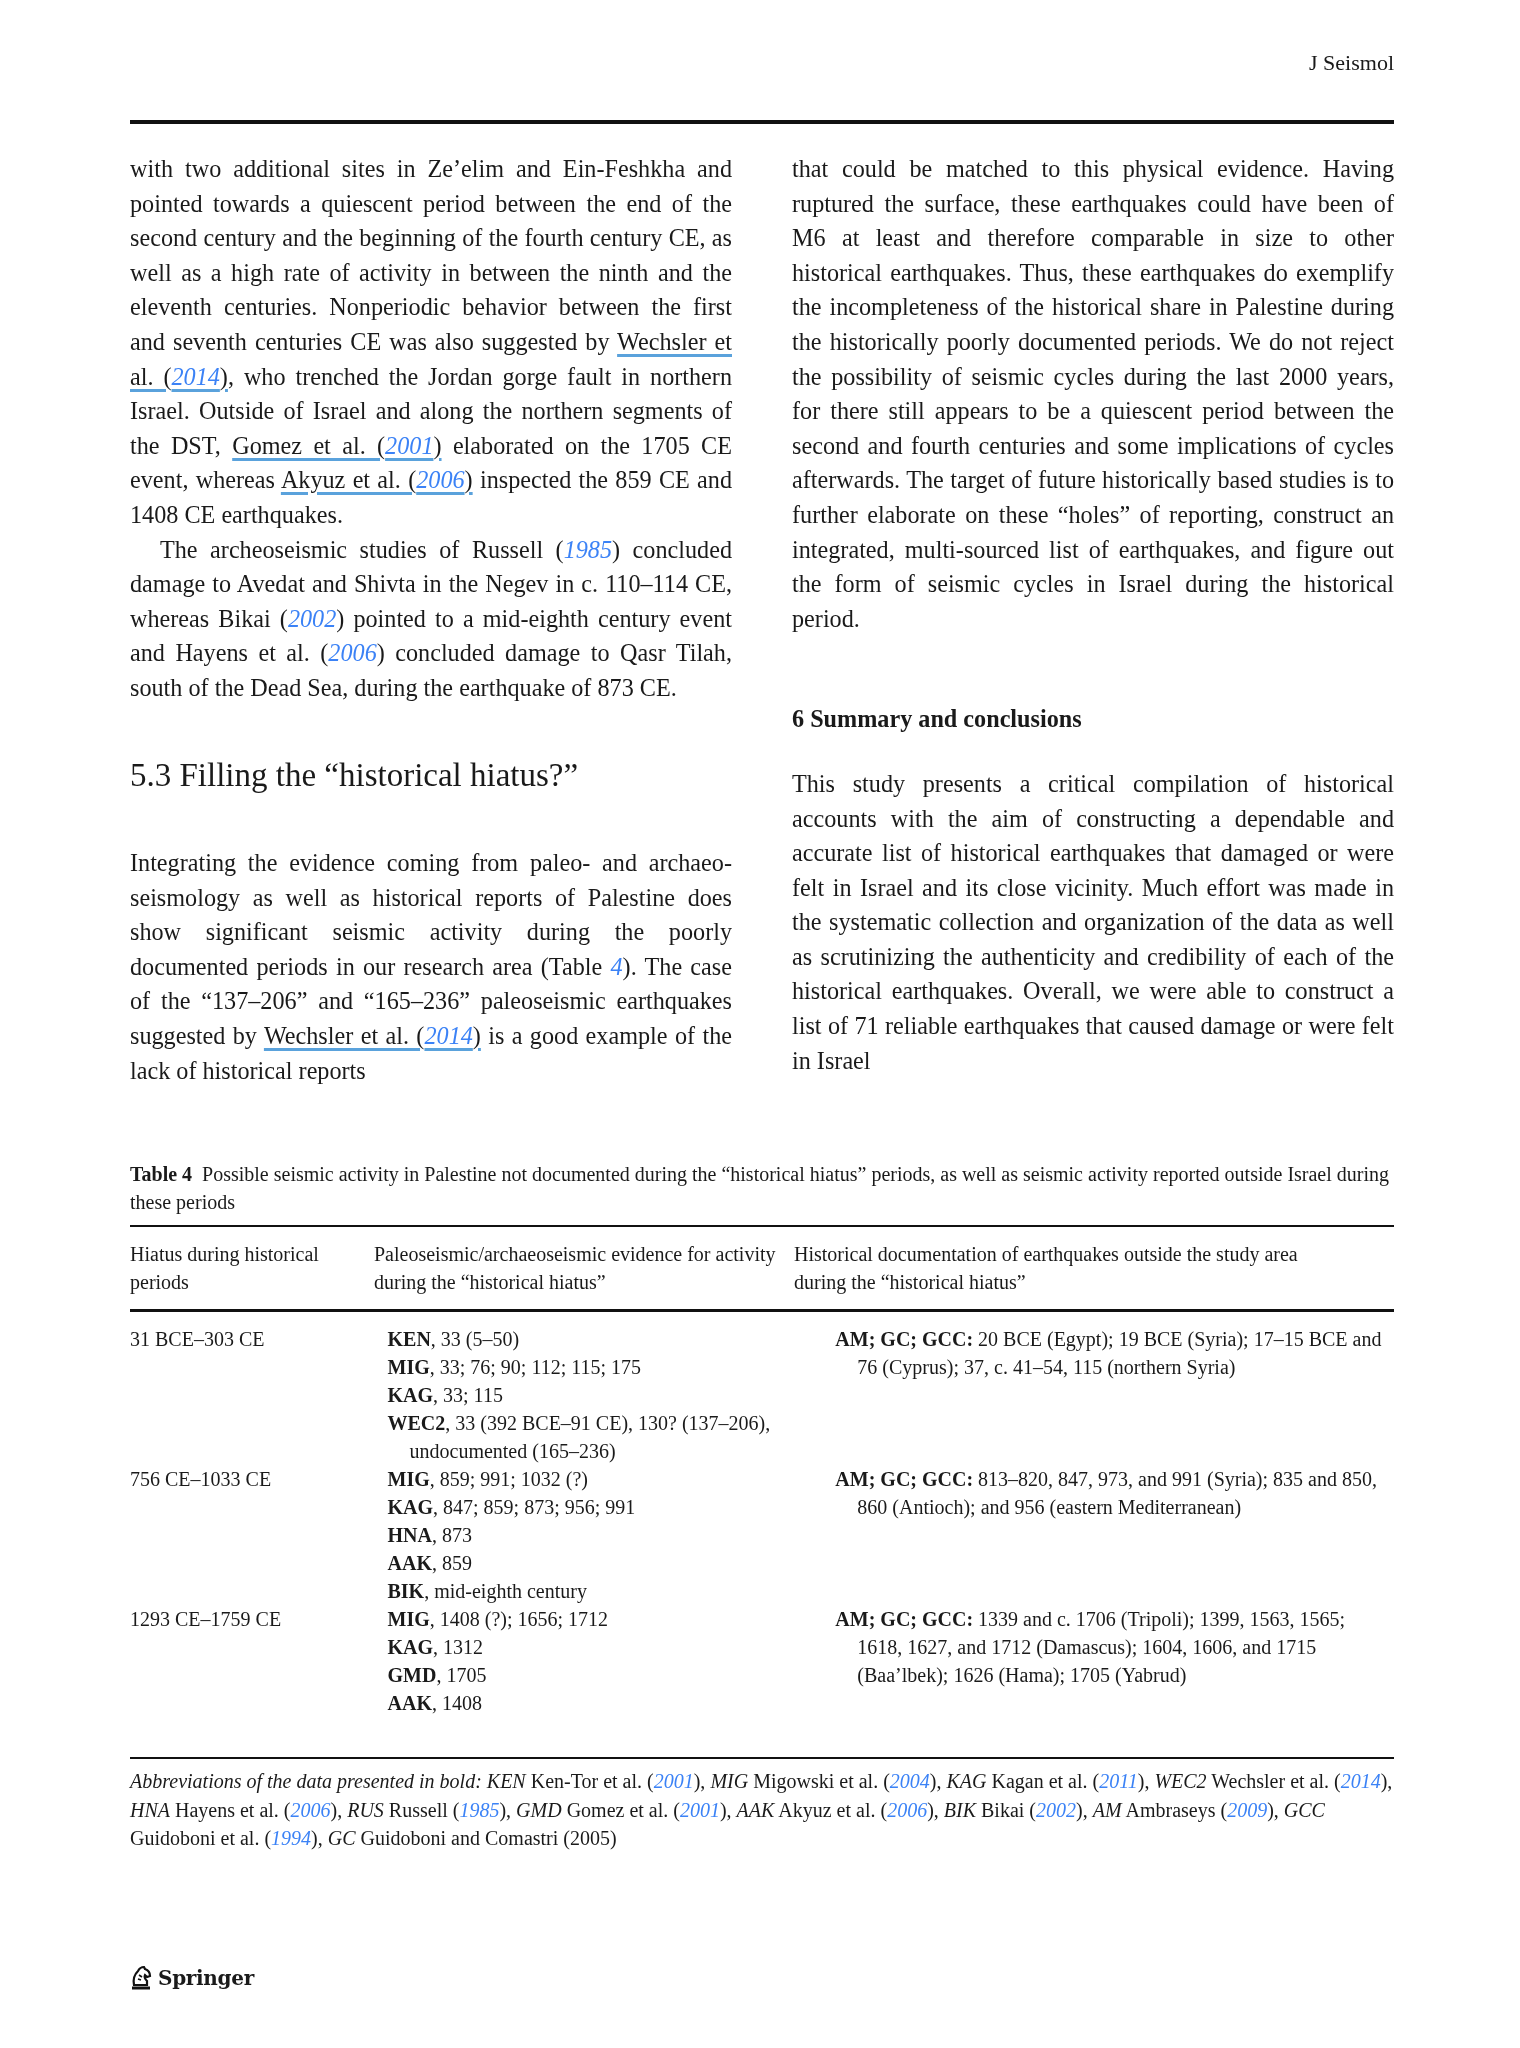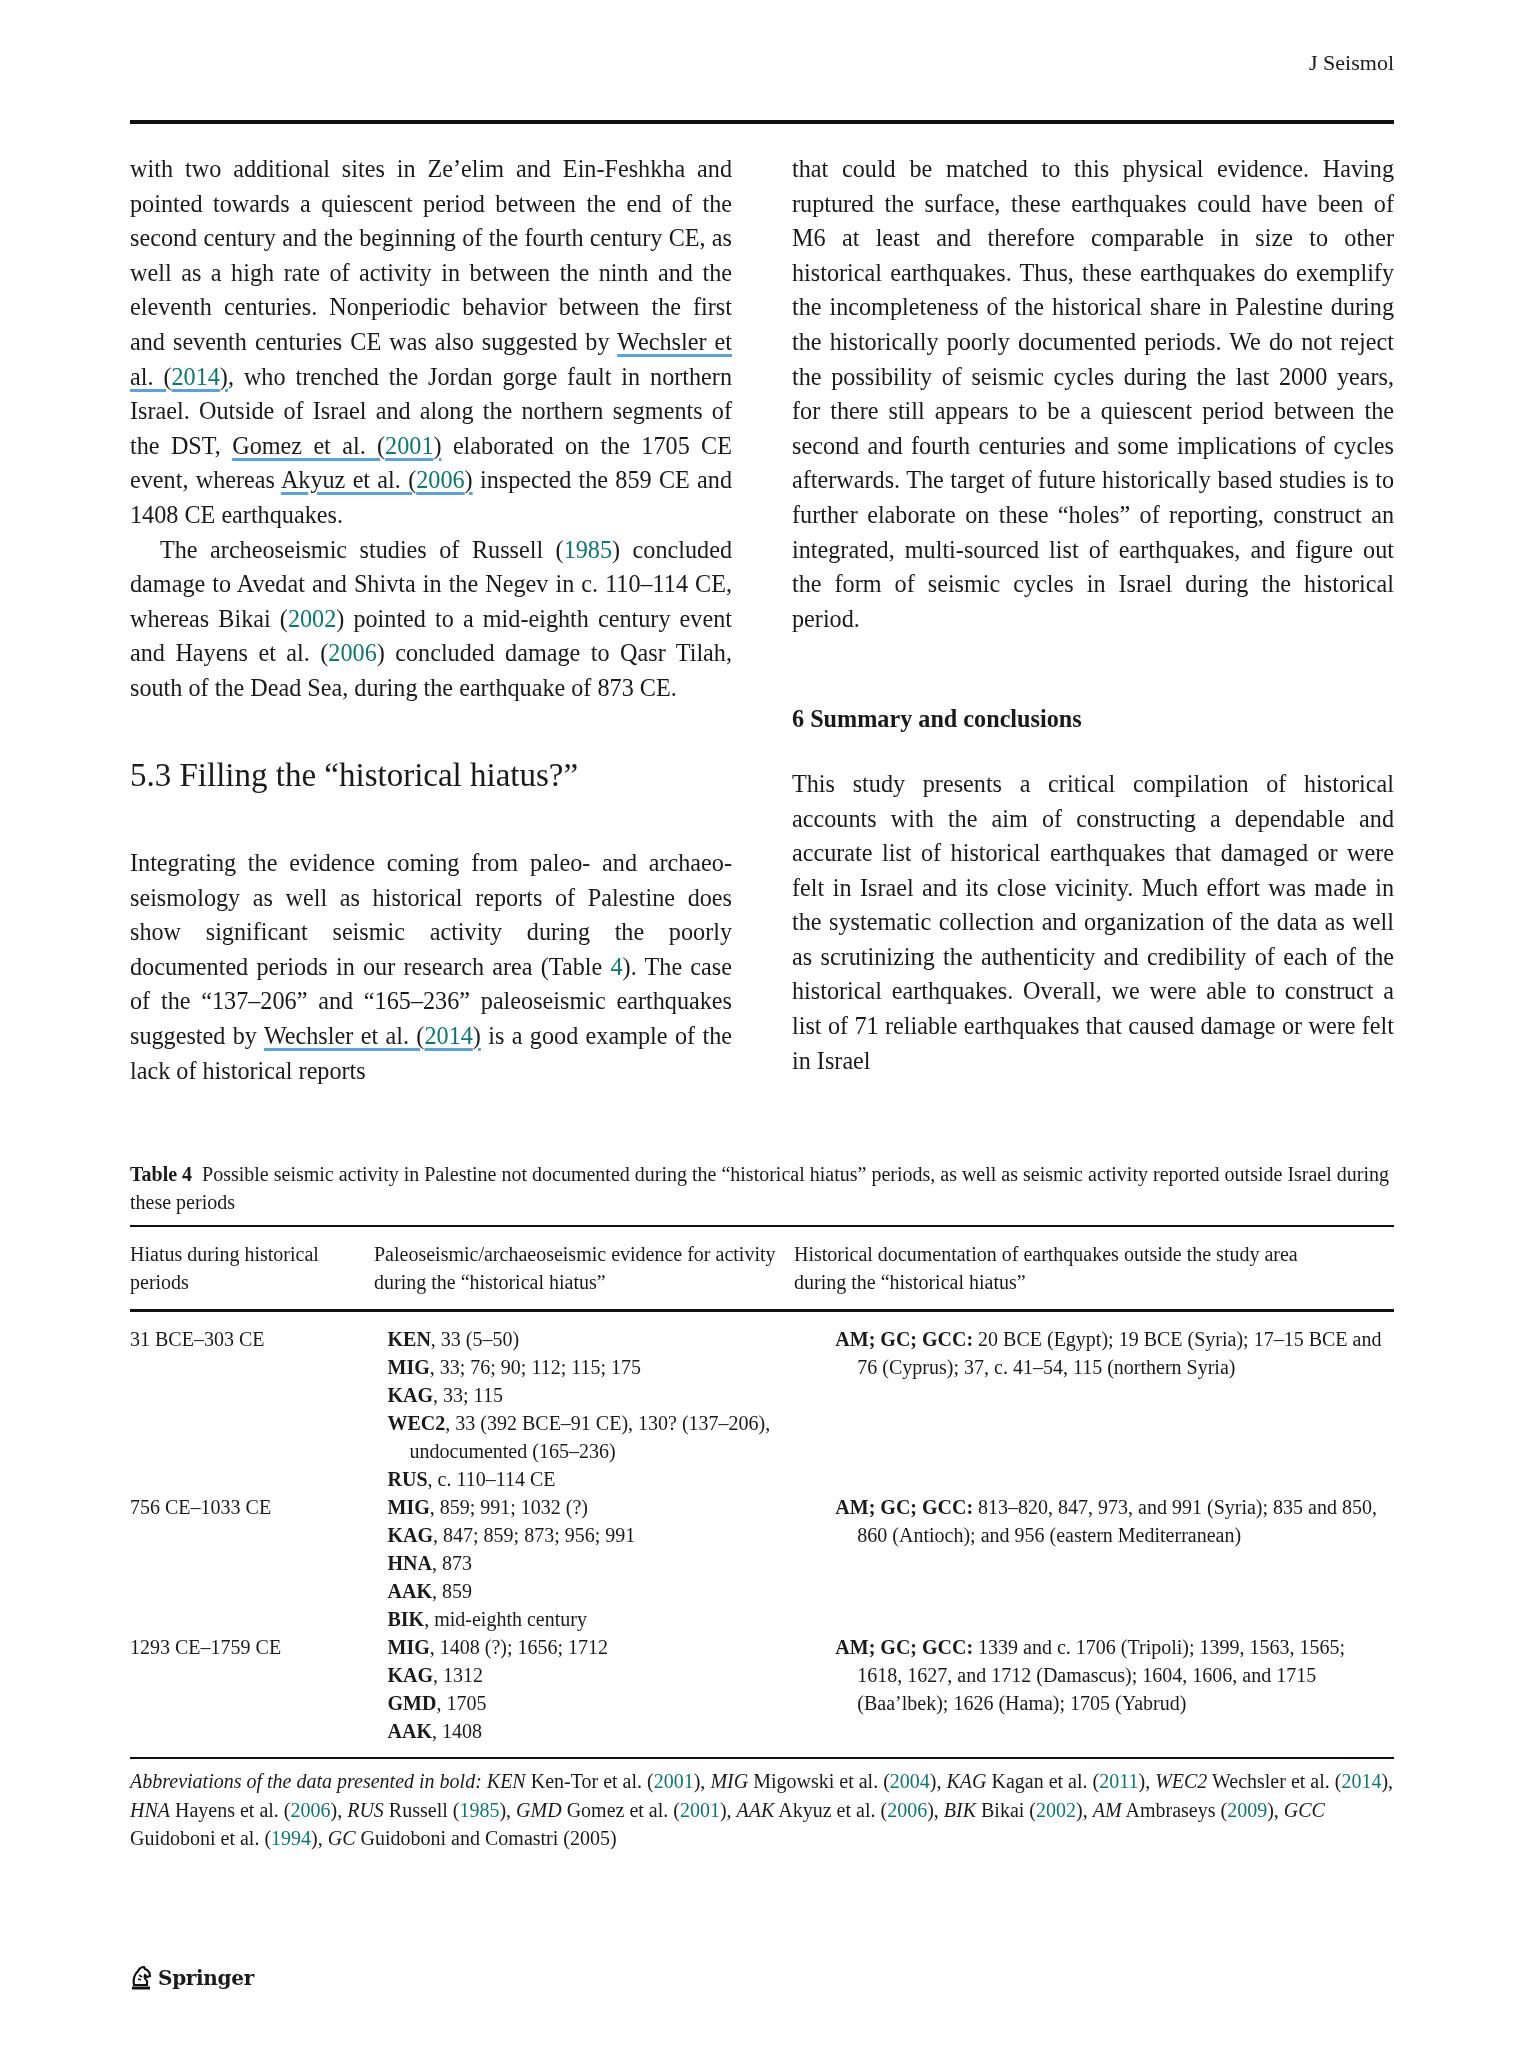--- a/index.html
+++ b/index.html
@@ -6,21 +6,21 @@
   body { width: 1520px; height: 2048px; position: relative; overflow: hidden;
          font-family: "Liberation Serif", "DejaVu Serif", serif; color: #1a1a1a; }
   .abs { position: absolute; }
   .running-head { left: 1200px; top: 50px; width: 194px; text-align: right; font-size: 22px; }
   .head-rule { left: 130px; top: 120px; width: 1264px; height: 4px; background: #111; }
   .col { position: absolute; width: 602px; font-size: 24.2px; line-height: 34.6px; text-align: justify; }
   .col p { margin: 0; }
   .col-left { left: 130px; top: 152px; }
   .col-right { left: 792px; top: 152px; }
   .indent { text-indent: 30px; }
-  .yr { color: #0f766e; }
+  .yr { color: #3b82f6; font-style: italic; }
   .ul { text-decoration: underline; text-decoration-color: #5aa2dc; text-decoration-thickness: 3px; text-underline-offset: 4px; }
   .sec-head { margin: 0; font-weight: normal; font-size: 33px; }
   .sec-head-bold { font-weight: bold; font-size: 24.2px; margin: 0; }
   .gap-md { height: 52px; }
 
   .caption { left: 130px; top: 1160px; width: 1264px; font-size: 20px; line-height: 28px; }
   .caption b { font-weight: bold; }
   .t-rule-top { left: 130px; top: 1225px; width: 1264px; height: 2px; background: #111; }
   .t-rule-mid { left: 130px; top: 1309px; width: 1264px; height: 3px; background: #111; }
   .t-rule-bot { left: 130px; top: 1757px; width: 1264px; height: 2px; background: #111; }
@@ -73,21 +73,20 @@
 <div class="abs t-rule-mid"></div>
 
 <div class="abs tbody" id="tbody">
     <div class="trow">
       <div class="c1">31 BCE–303 CE</div>
       <div class="c2">
         <div class="ev"><b>KEN</b>, 33 (5–50)</div>
         <div class="ev"><b>MIG</b>, 33; 76; 90; 112; 115; 175</div>
         <div class="ev"><b>KAG</b>, 33; 115</div>
         <div class="ev"><b>WEC2</b>, 33 (392 BCE–91 CE), 130? (137–206), undocumented (165–236)</div>
-        <div class="ev"><b>RUS</b>, c. 110–114 CE</div>
       </div>
       <div class="c3 ev"><b>AM; GC; GCC:</b> 20 BCE (Egypt); 19 BCE (Syria); 17–15 BCE and 76 (Cyprus); 37, c. 41–54, 115 (northern Syria)</div>
     </div>
     <div class="trow">
       <div class="c1">756 CE–1033 CE</div>
       <div class="c2">
         <div class="ev"><b>MIG</b>, 859; 991; 1032 (?)</div>
         <div class="ev"><b>KAG</b>, 847; 859; 873; 956; 991</div>
         <div class="ev"><b>HNA</b>, 873</div>
         <div class="ev"><b>AAK</b>, 859</div>

